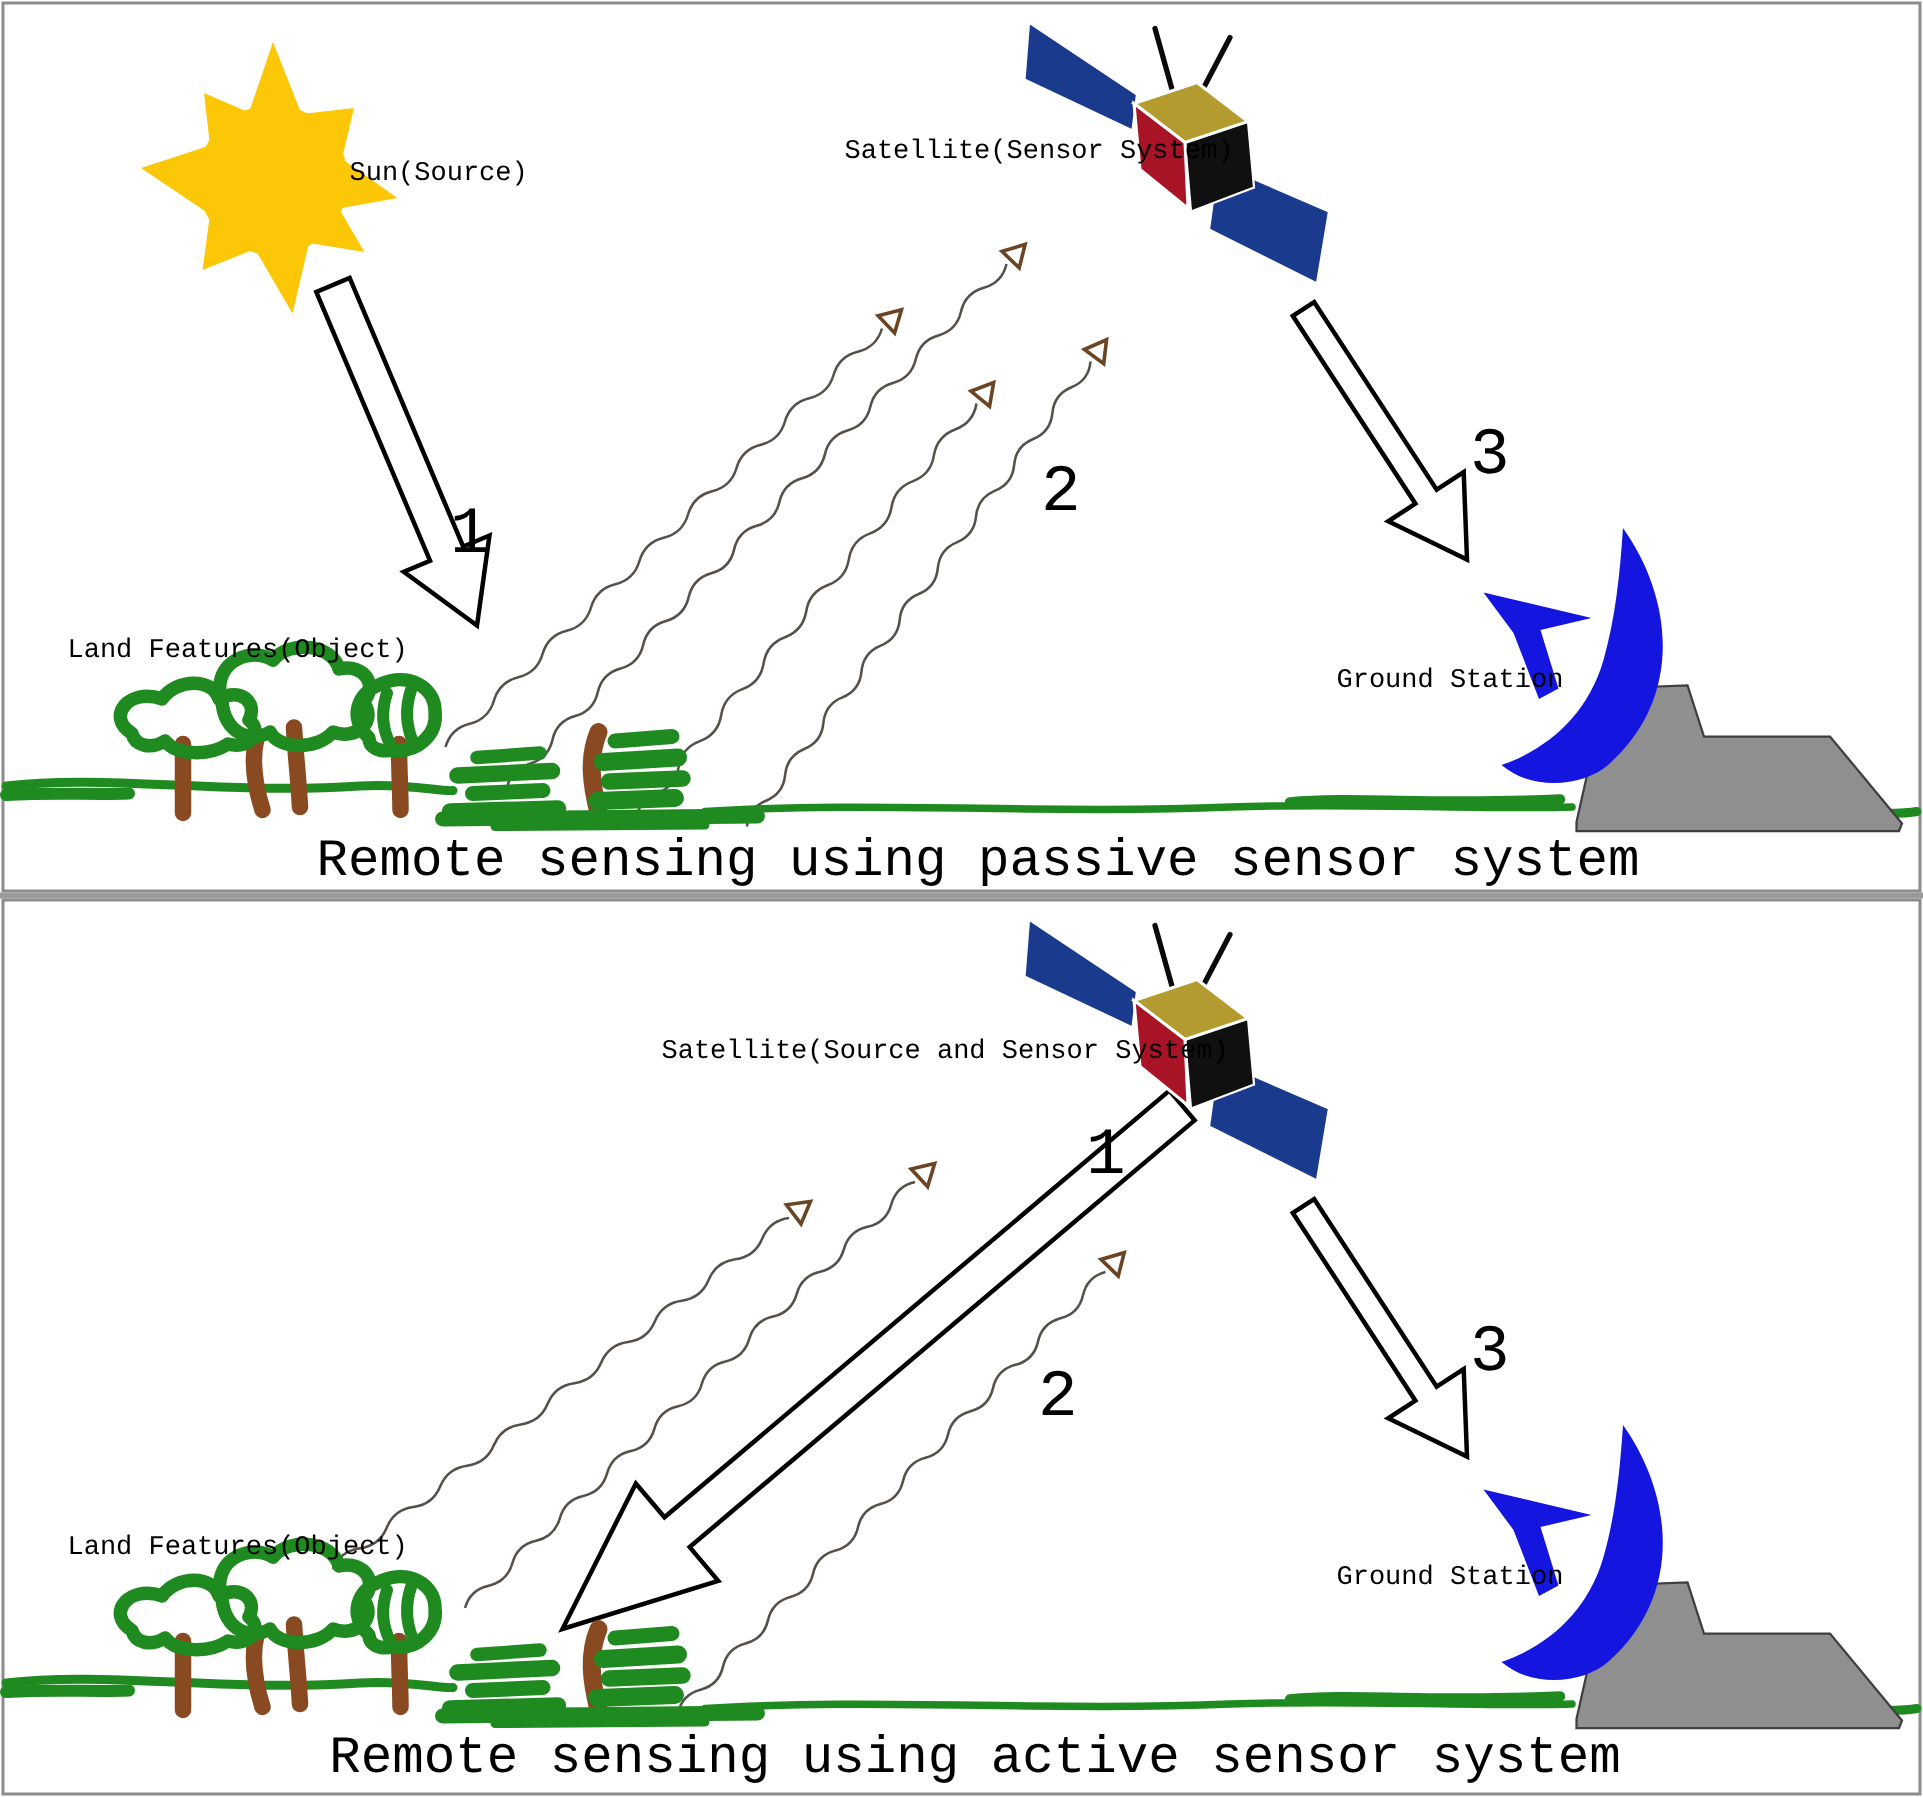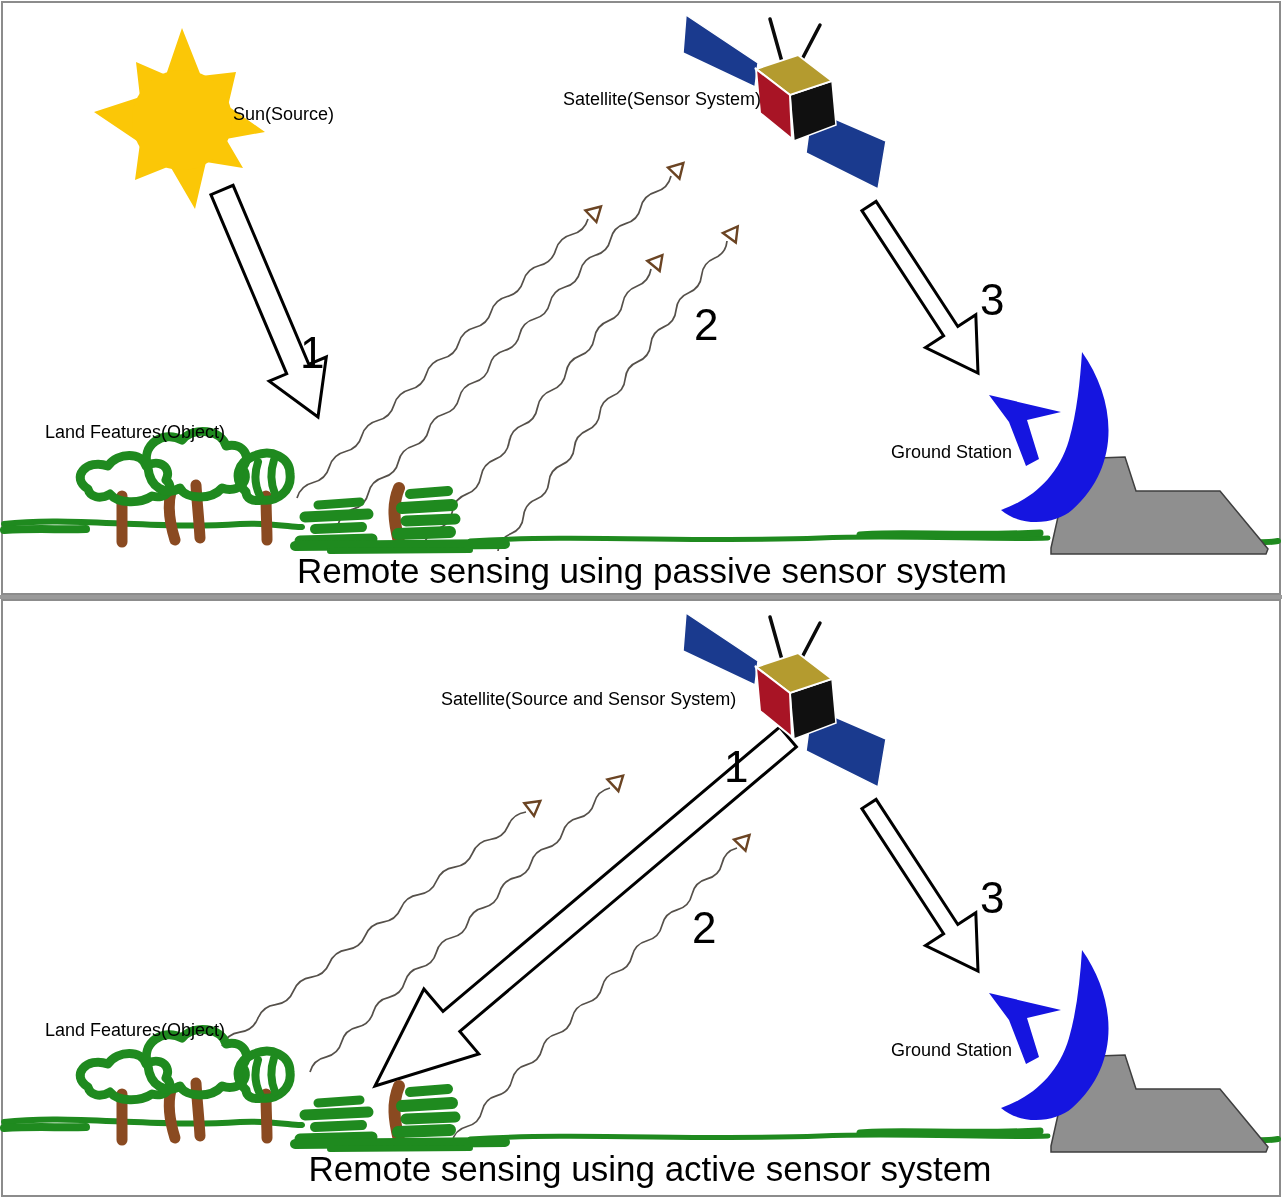--- a/index.html
+++ b/index.html
@@ -1,16 +1,16 @@
 <!DOCTYPE html>
 <html style="--background: #ffffff; --panel_border: #8c8c8c; --sun: #FBC707; --solar_panel: #1A3A8E; --satellite_front: #A81425; --satellite_top: #B49B2F; --satellite_side: #101010; --vegetation: #1F8A1F; --trunk: #8A4A21; --dish: #1515E0; --mountain: #8F8F8F; --wave: #55504a; --wave_arrowhead: #6B4423; --arrow_fill: #FFFFFF; --arrow_outline: #000000; --text: #000000;"><head>
 <meta charset="utf-8">
 <style>
   html,body{margin:0;padding:0;background:#fff;}
-  .stage{width:1097px;height:1198px;position:relative;background:var(--background,#fff);font-family:Liberation Sans, sans-serif;}
+  .stage{width:1097px;height:1198px;position:relative;background:var(--background,#fff);font-family:Liberation Mono, monospace;}
   svg{display:block}
   .panel-box{fill:#ffffff;stroke:var(--panel_border);stroke-width:2px;}
   .divider{stroke:#9a9a9a;stroke-width:4px;}
   .sun{fill:var(--sun);}
   .solar{fill:var(--solar_panel);stroke:#ffffff;stroke-width:1.5px;}
   .cube-front{fill:var(--satellite_front);stroke:#ffffff;stroke-width:2px;}
   .cube-top{fill:var(--satellite_top);stroke:#ffffff;stroke-width:2px;}
   .cube-side{fill:var(--satellite_side);stroke:#ffffff;stroke-width:1.5px;}
   .antenna{stroke:#0a0a0a;stroke-width:3.5px;stroke-linecap:round;}
   .big-arrow{fill:var(--arrow_fill);stroke:var(--arrow_outline);stroke-width:3px;stroke-linejoin:miter;}

